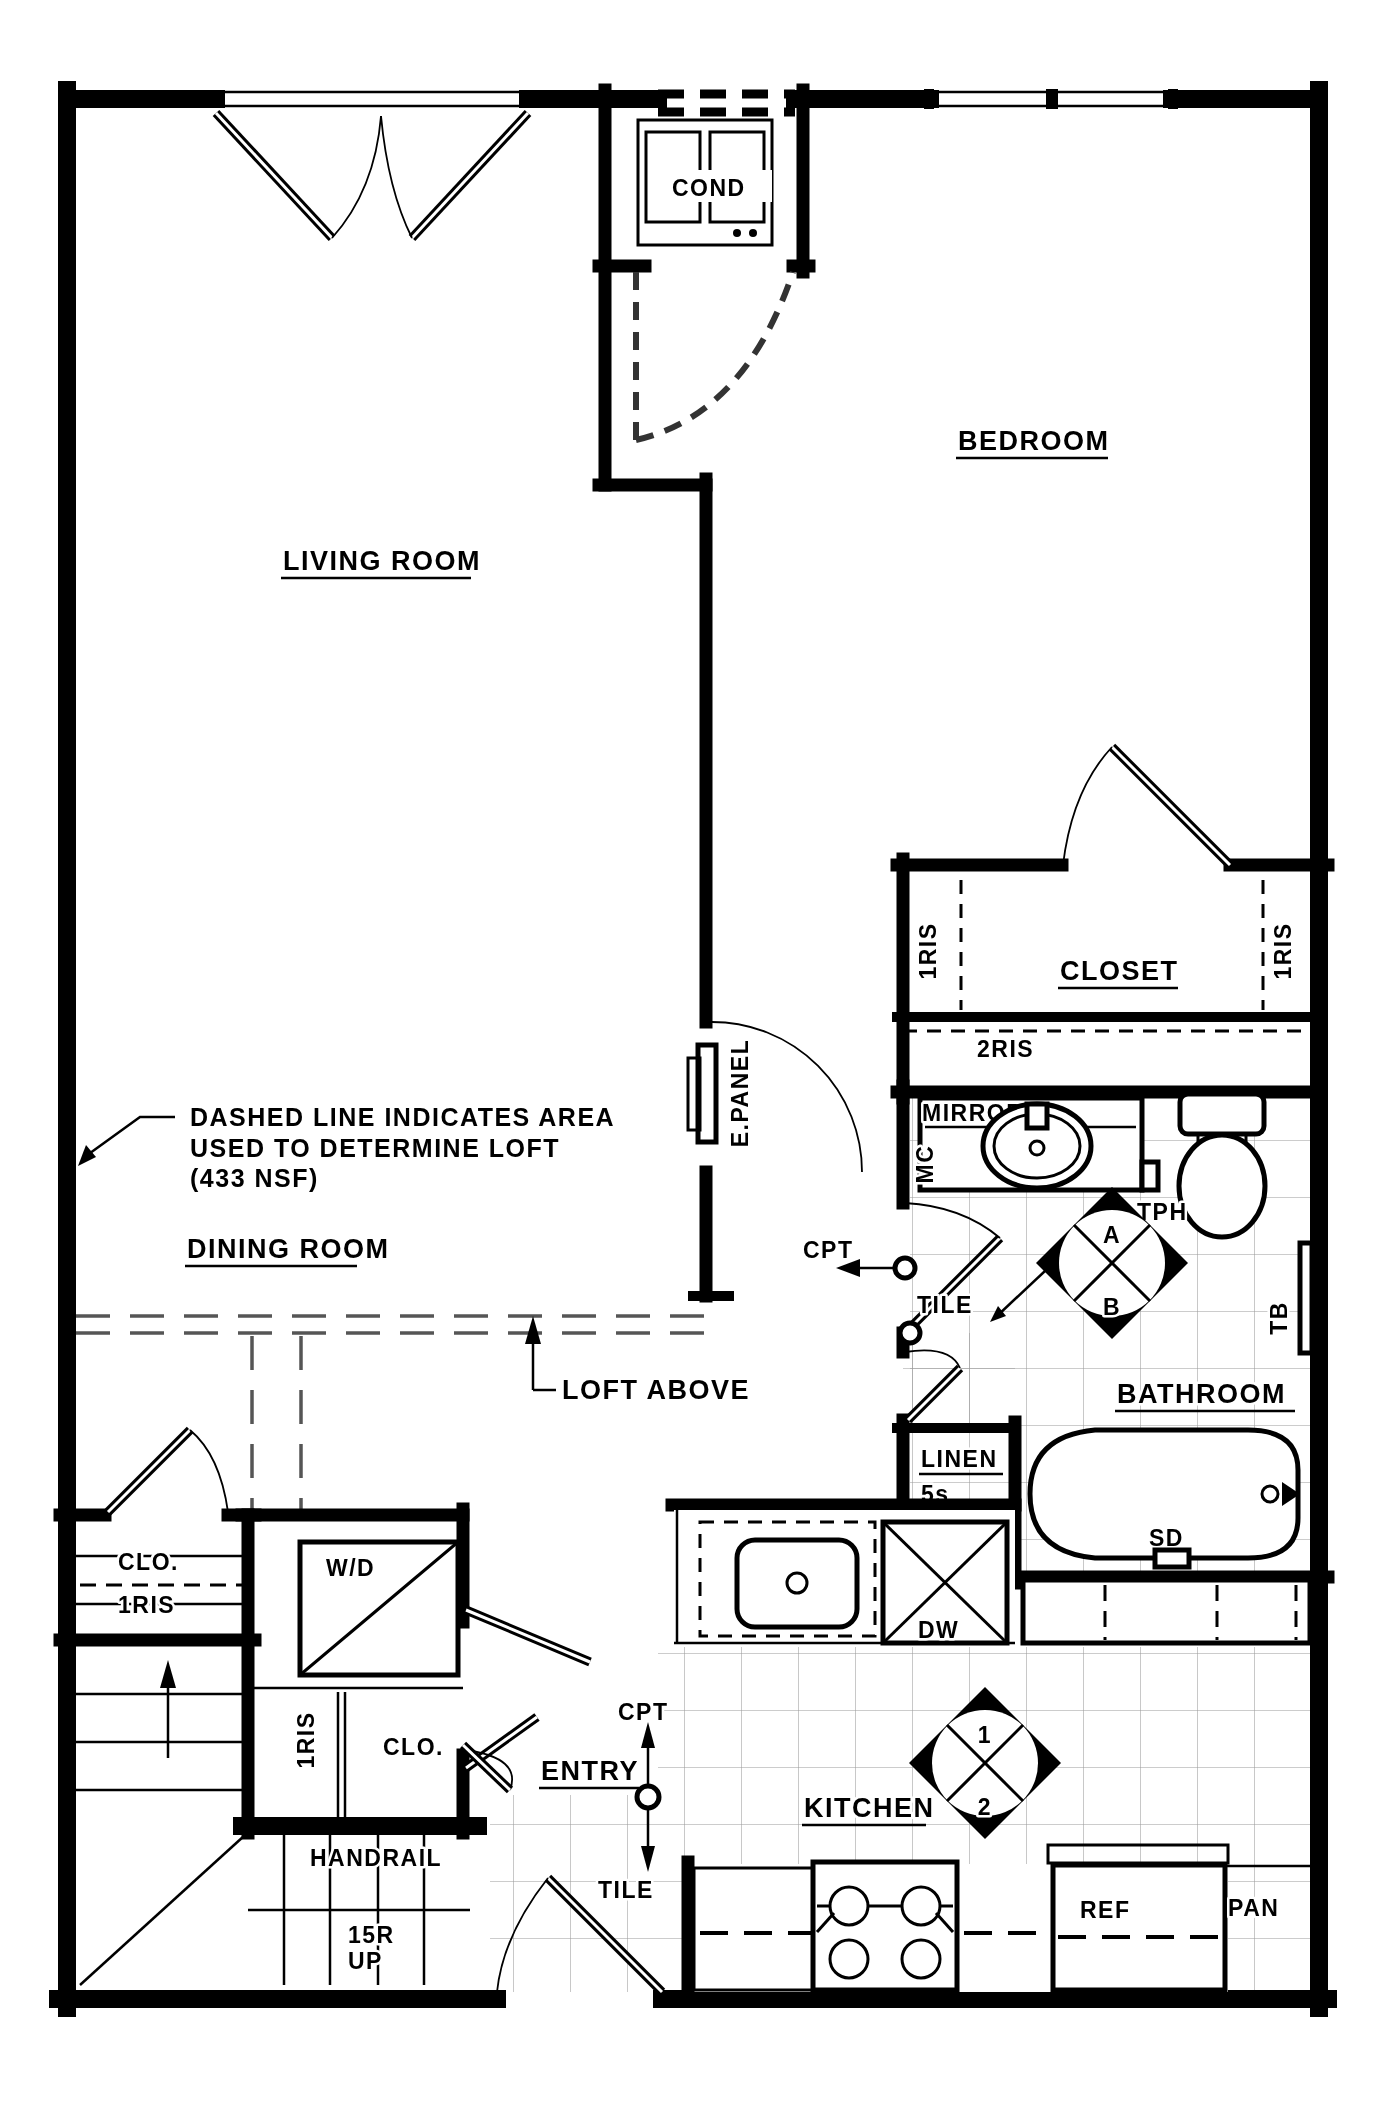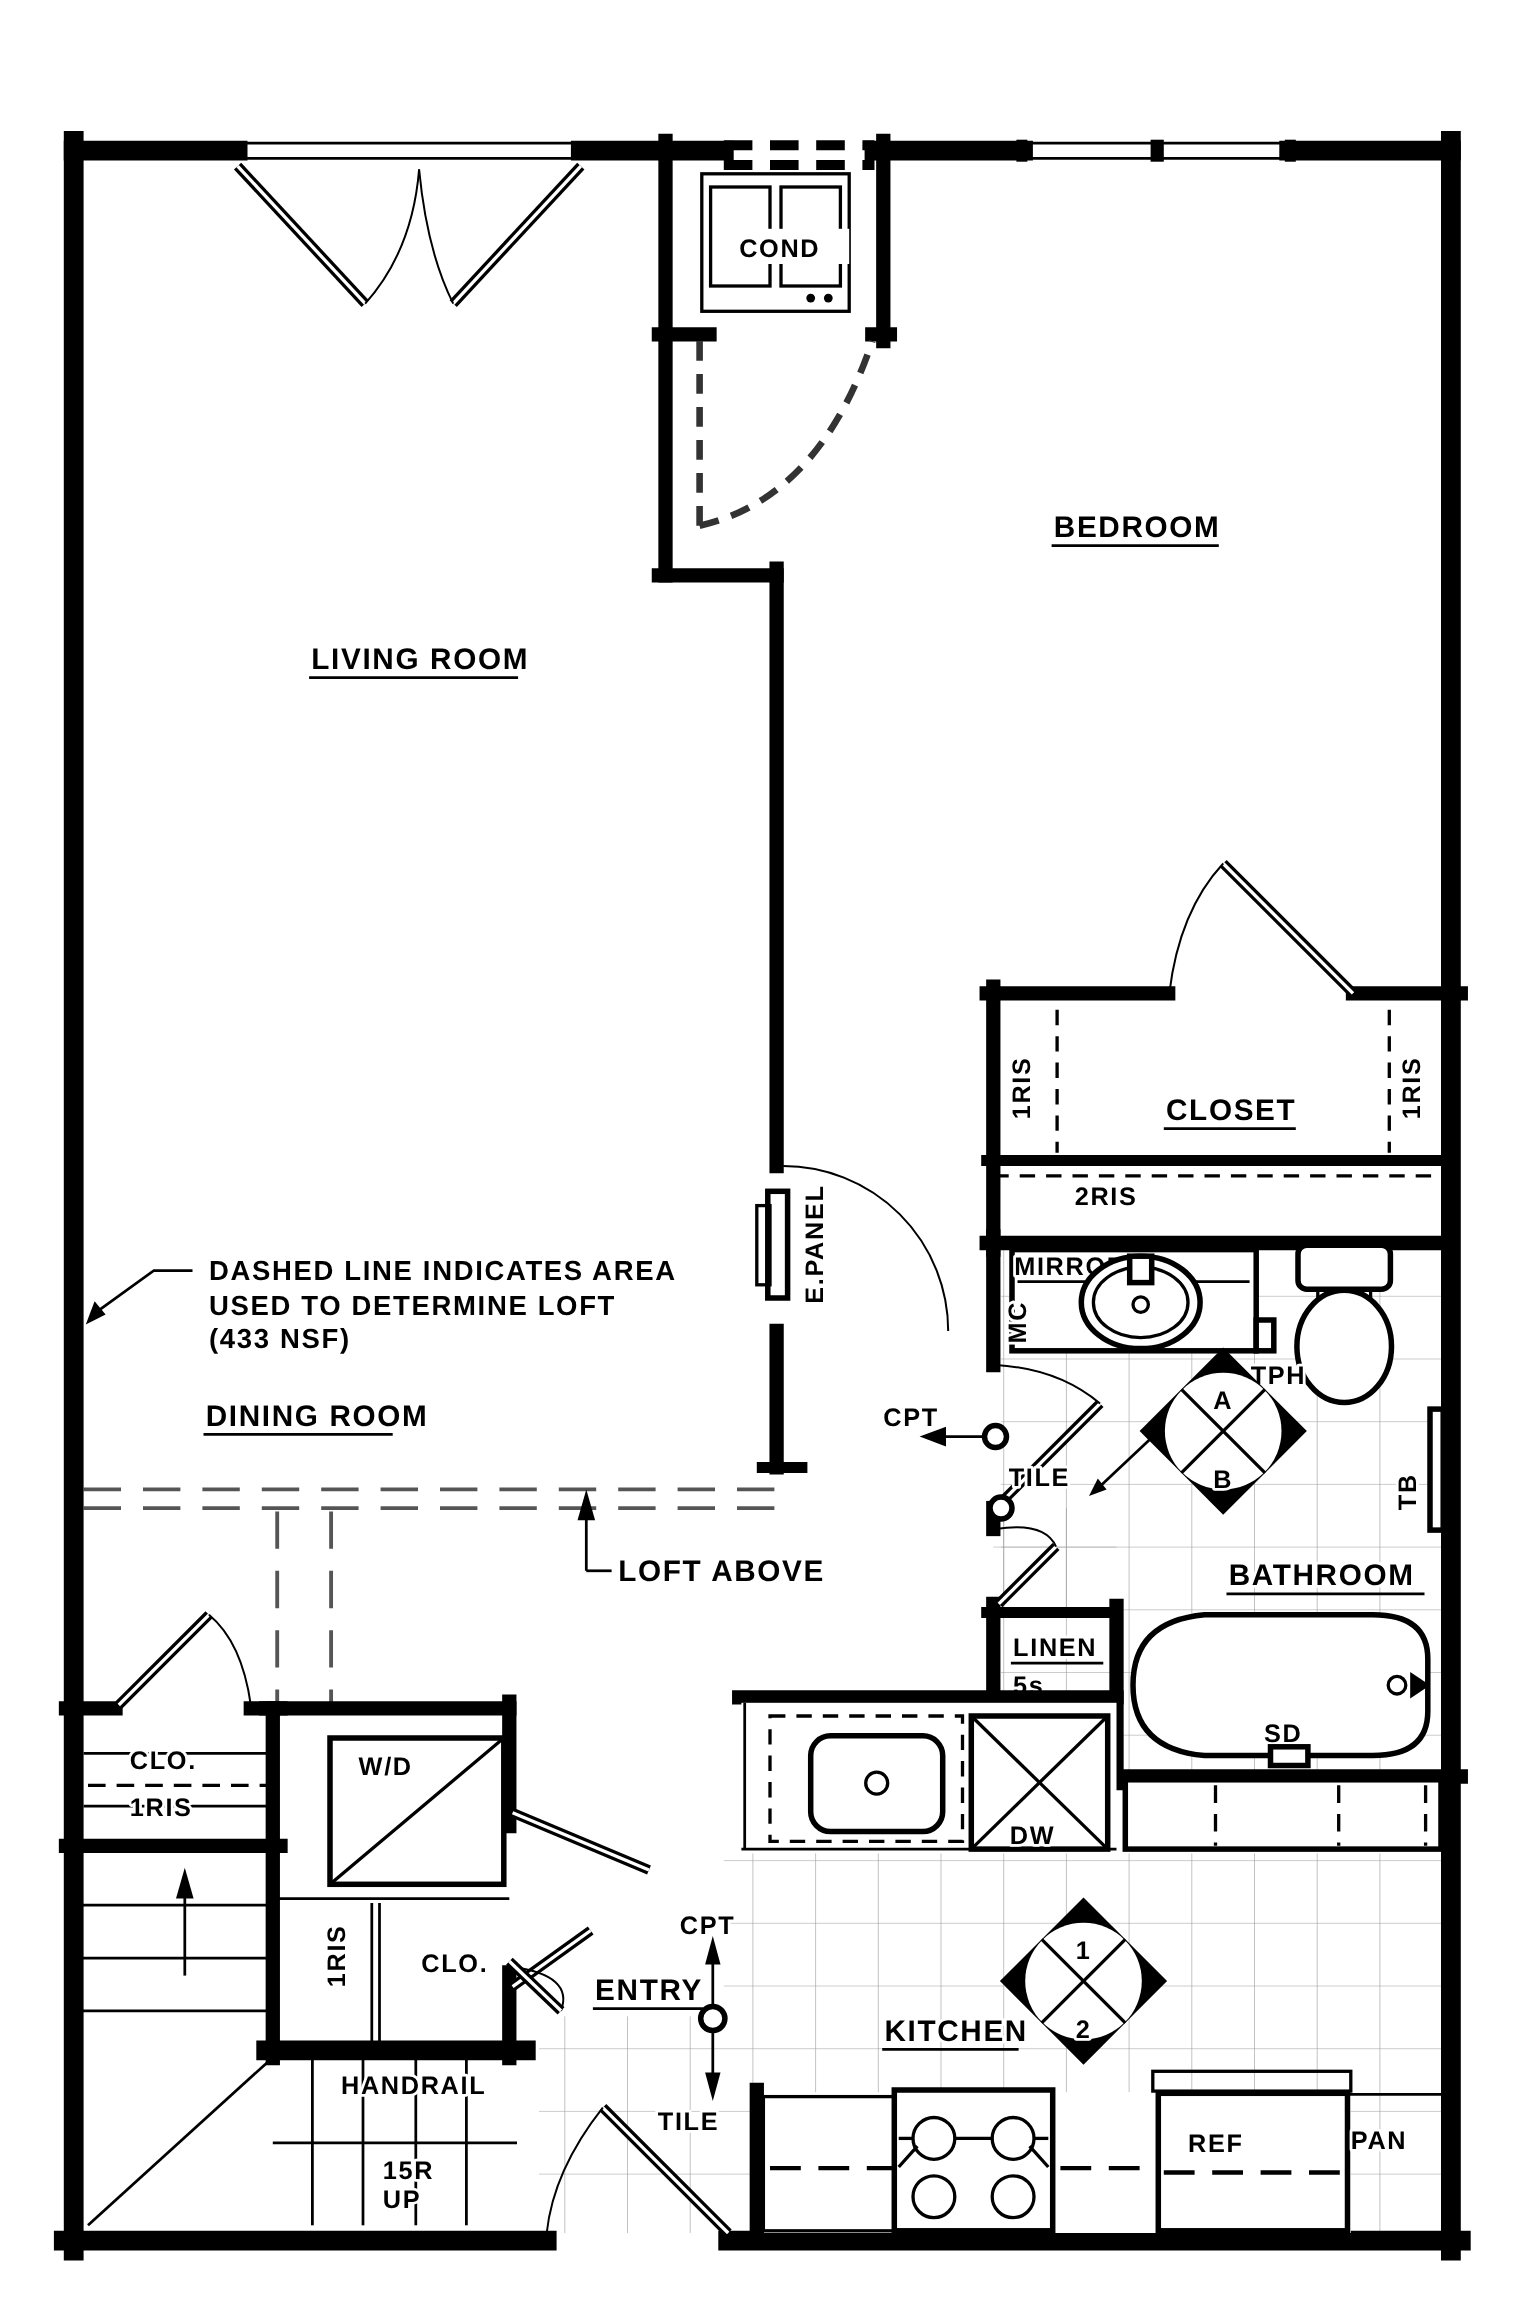--- a/index.html
+++ b/index.html
@@ -1,16 +1,16 @@
 <!DOCTYPE html>
 <html><head>
 <meta charset="utf-8">
 <style>
   html,body{margin:0;padding:0;background:#fff;}
-  .page{width:1390px;height:2063px;background:#ffffff;position:relative;margin-top:38px;}
+  .page{width:1390px;height:2063px;background:#ffffff;position:relative;}
   svg{display:block;}
   .lbl{font-family:"Liberation Sans", sans-serif;fill:#000;stroke:#fff;stroke-width:5px;
        paint-order:stroke;stroke-linejoin:round;letter-spacing:1.5px;font-weight:600;}
   .big{font-size:27px;}
   .med{font-size:23px;}
   .note{font-size:25px;}
   .wall-ext{stroke:#000;stroke-width:18;stroke-linecap:square;fill:none;}
   .wall-int{stroke:#000;stroke-width:13;stroke-linecap:square;fill:none;}
   .wall-med{stroke:#000;stroke-width:10;stroke-linecap:square;fill:none;}
   .thin{stroke:#000;stroke-width:2.5;fill:none;}

